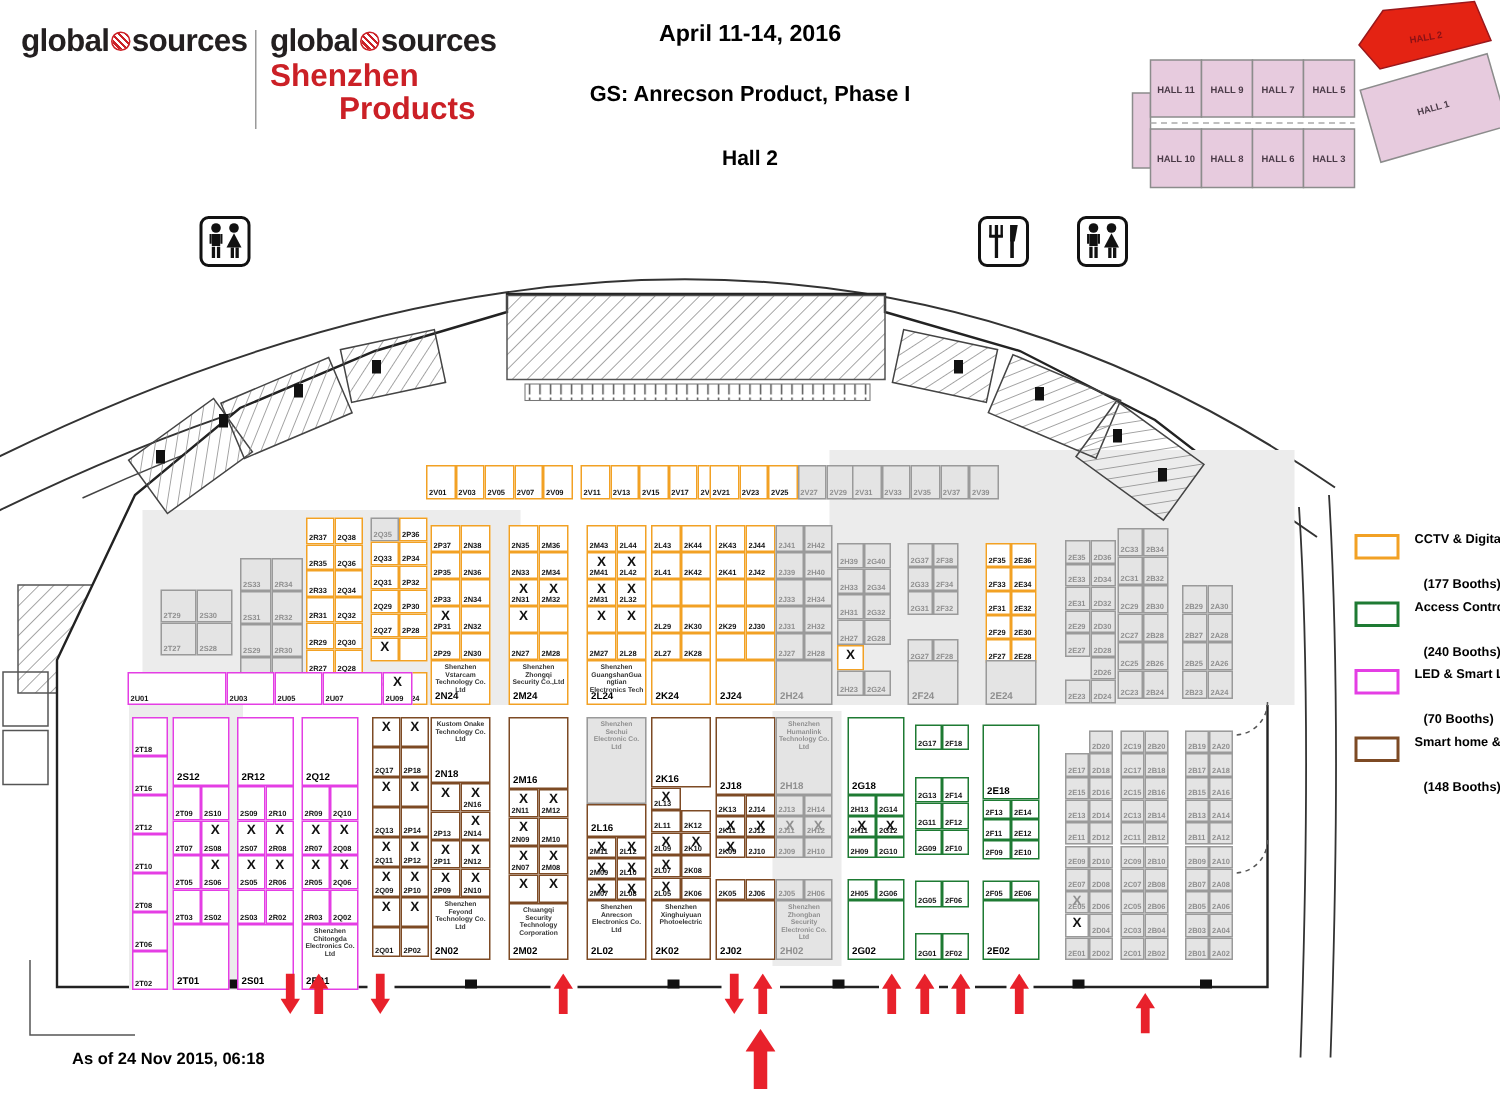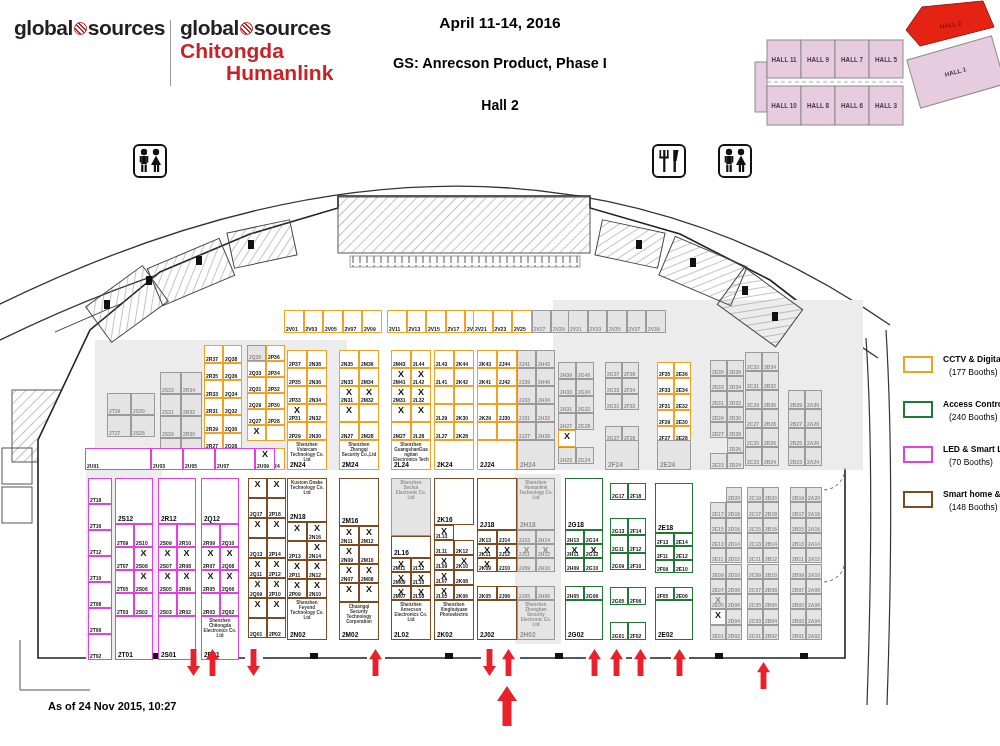--- a/index.html
+++ b/index.html
@@ -25,21 +25,21 @@
 .gs-red{font-size:21px;font-weight:bold;color:#cb2026;line-height:1.05}
 .ind{padding-left:26px}
 .ind2{padding-left:46px}
 #divider{position:absolute;left:170px;top:20px;width:1px;height:66px;background:#9a9a9a;z-index:4}
 .title{position:absolute;left:300px;width:400px;text-align:center;font-weight:bold;color:#000;z-index:4}
 
 #legend{position:absolute;left:903px;top:354px;width:220px;z-index:4}
 .litem{position:absolute;left:0;width:220px}
 .lsw{position:absolute;left:0;top:2px;width:30px;height:17px;background:#fff;border:2.5px solid #000}
 .llab{position:absolute;left:40px;top:0;font-size:8.5px;font-weight:bold;color:#000;white-space:nowrap}
-.lcnt{position:absolute;left:46px;top:13px;font-size:8.5px;font-weight:normal;color:#000;white-space:nowrap}
+.lcnt{position:absolute;left:46px;top:30px;font-size:8.5px;font-weight:bold;color:#000;white-space:nowrap}
 
 .amen{position:absolute;width:34px;height:34px;border:2px solid #111;border-radius:6px;background:#fff;z-index:4}
 #hallmap{position:absolute;left:750px;top:0;width:250px;height:130px;z-index:4}
 #footer{position:absolute;left:48px;top:700px;font-size:11px;font-weight:bold;color:#000;z-index:4}
 </style>
 </head>
 <body>
 
 <svg id="bg" width="1000" height="746">
   <defs>
@@ -119,22 +119,22 @@
     <path d="M 845 560 a 22 22 0 0 1 -22 22"></path>
   </g>
 </svg>
 
 <div id="logos">
   <div class="gslogo" style="left:0;top:0">
     <div class="gs-top"><span>global</span><span class="gs-dot"></span><span>sources</span></div>
   </div>
   <div class="gslogo" style="left:166px;top:0">
     <div class="gs-top"><span>global</span><span class="gs-dot"></span><span>sources</span></div>
-    <div class="gs-red">Chitongda</div>
-    <div class="gs-red ind2">Humanlink</div>
+    <div class="gs-red">Shenzhen</div>
+    <div class="gs-red ind2">Products</div>
   </div>
 </div>
 <div id="divider"></div>
 
 <div class="title" style="top:14px;font-size:15.5px">April 11-14, 2016</div>
 <div class="title" style="top:55px;font-size:14.5px">GS: Anrecson Product, Phase I</div>
 <div class="title" style="top:97px;font-size:14px">Hall 2</div>
 
 <div id="hallmap">
   <svg id="hallmap-svg" width="250" height="130">
@@ -1503,21 +1503,21 @@
         </g>
       </svg></div>
     <div class="arrow" style="left: 497px; top: 686px; width: 20px; height: 40px;"><svg width="20" height="40" viewBox="0 0 20 40" preserveAspectRatio="none">
         <g fill="#E8212B">
           <polygon points="10,0 20,15 0,15"></polygon>
           <rect x="5.5" y="14" width="9" height="26"></rect>
         </g>
       </svg></div>
   </div>
 
-<div id="footer">As of 24 Nov 2015, 10:27</div>
+<div id="footer">As of 24 Nov 2015, 06:18</div>
 
 <div class="amen" style="left: 133px; top: 144px;"><svg width="30" height="30" viewBox="0 0 30 30">
       <g fill="#111">
         <circle cx="9" cy="6" r="3.2"></circle>
         <rect x="6.2" y="10" width="5.6" height="8"></rect>
         <rect x="4.7" y="10" width="1.4" height="6.5"></rect>
         <rect x="11.9" y="10" width="1.4" height="6.5"></rect>
         <rect x="6.2" y="18.5" width="2.2" height="7.5"></rect>
         <rect x="9.6" y="18.5" width="2.2" height="7.5"></rect>
         <circle cx="21" cy="6" r="3.2"></circle>

